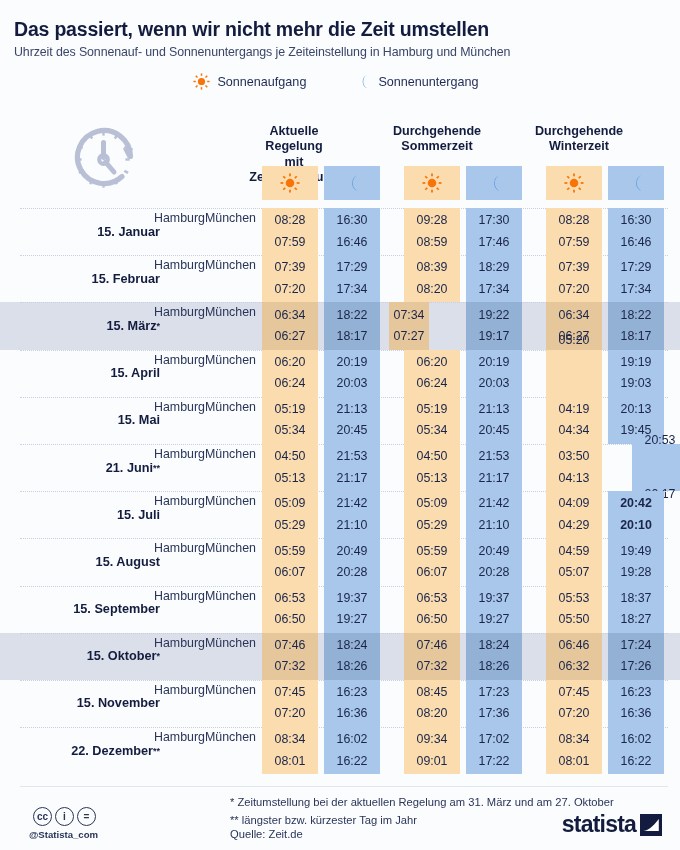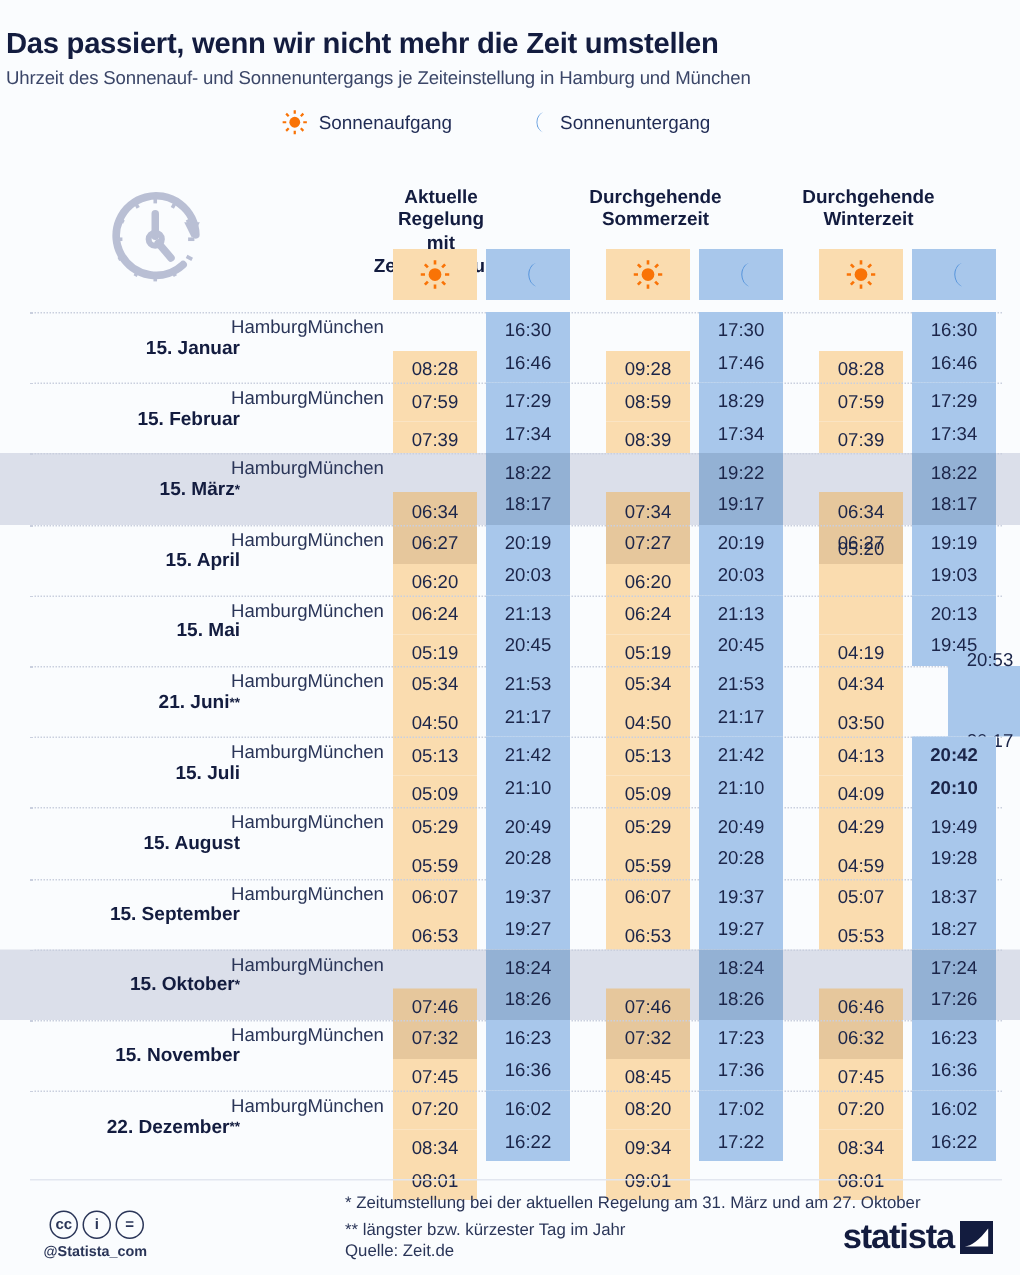--- a/index.html
+++ b/index.html
@@ -6,21 +6,21 @@
   body {
     width:680px; height:850px;
     background:#FAFCFE;
     font-family:"Liberation Sans", sans-serif;
     color:#1F2B54;
     position:relative;
     overflow:hidden;
   }
 
   
-  .hdr { padding:18px 22px 0 4px; }
+  .hdr { padding:18px 22px 0 14px; }
   .title {
     font-size:19.5px; font-weight:bold; letter-spacing:-0.2px;
     color:#131C3F; line-height:1.15; white-space:nowrap;
   }
   .subtitle {
     font-size:12.4px; color:#3B4668; margin-top:5px; white-space:nowrap;
     letter-spacing:-0.1px;
   }
 
   
@@ -74,21 +74,21 @@
     display:flex; justify-content:center;
     font-size:12.4px; color:#2A3558; line-height:1.72;
     padding-left:2px; box-sizing:border-box;
   }
 
   .datacol {
     position:absolute; top:0; height:47.2px;
     display:flex; flex-direction:column; justify-content:center;
     align-items:center; font-size:12.4px; color:#1B2549; line-height:1.72;
   }
-  .datacol.sun  { background:#FADCAF;margin-top:26px; }
+  .datacol.sun  { background:#FADCAF; }
   .datacol.moon { background:#A8C7EB; }
   .row.hl .datacol.sun  { background:#E6C79C; }
   .row.hl .datacol.moon { background:#93B1D4; }
 
   
   .footdiv {
     position:absolute; left:20px; top:786px; width:648px; height:1px;
     border-top:1px solid #E2E6EF;
   }
   .notes {
@@ -333,21 +333,21 @@
           <div>München</div>
         </div>
         <div class="datacol sun" style="left: 262px; width: 56px;">
           <div>06:34</div>
           <div>06:27</div>
         </div>
         <div class="datacol moon" style="left: 324px; width: 56px;">
           <div>18:22</div>
           <div>18:17</div>
         </div>
-        <div class="datacol sun" style="left: 404px; width: 56px;">
+        <div class="datacol sun" style="left: 389px; width: 40px;">
           <div>07:34</div>
           <div>07:27</div>
         </div>
         <div class="datacol moon" style="left: 466px; width: 56px;">
           <div>19:22</div>
           <div>19:17</div>
         </div>
         <div class="datacol sun" style="left: 546px; width: 56px;">
           <div>06:34</div>
           <div>06:27</div>

